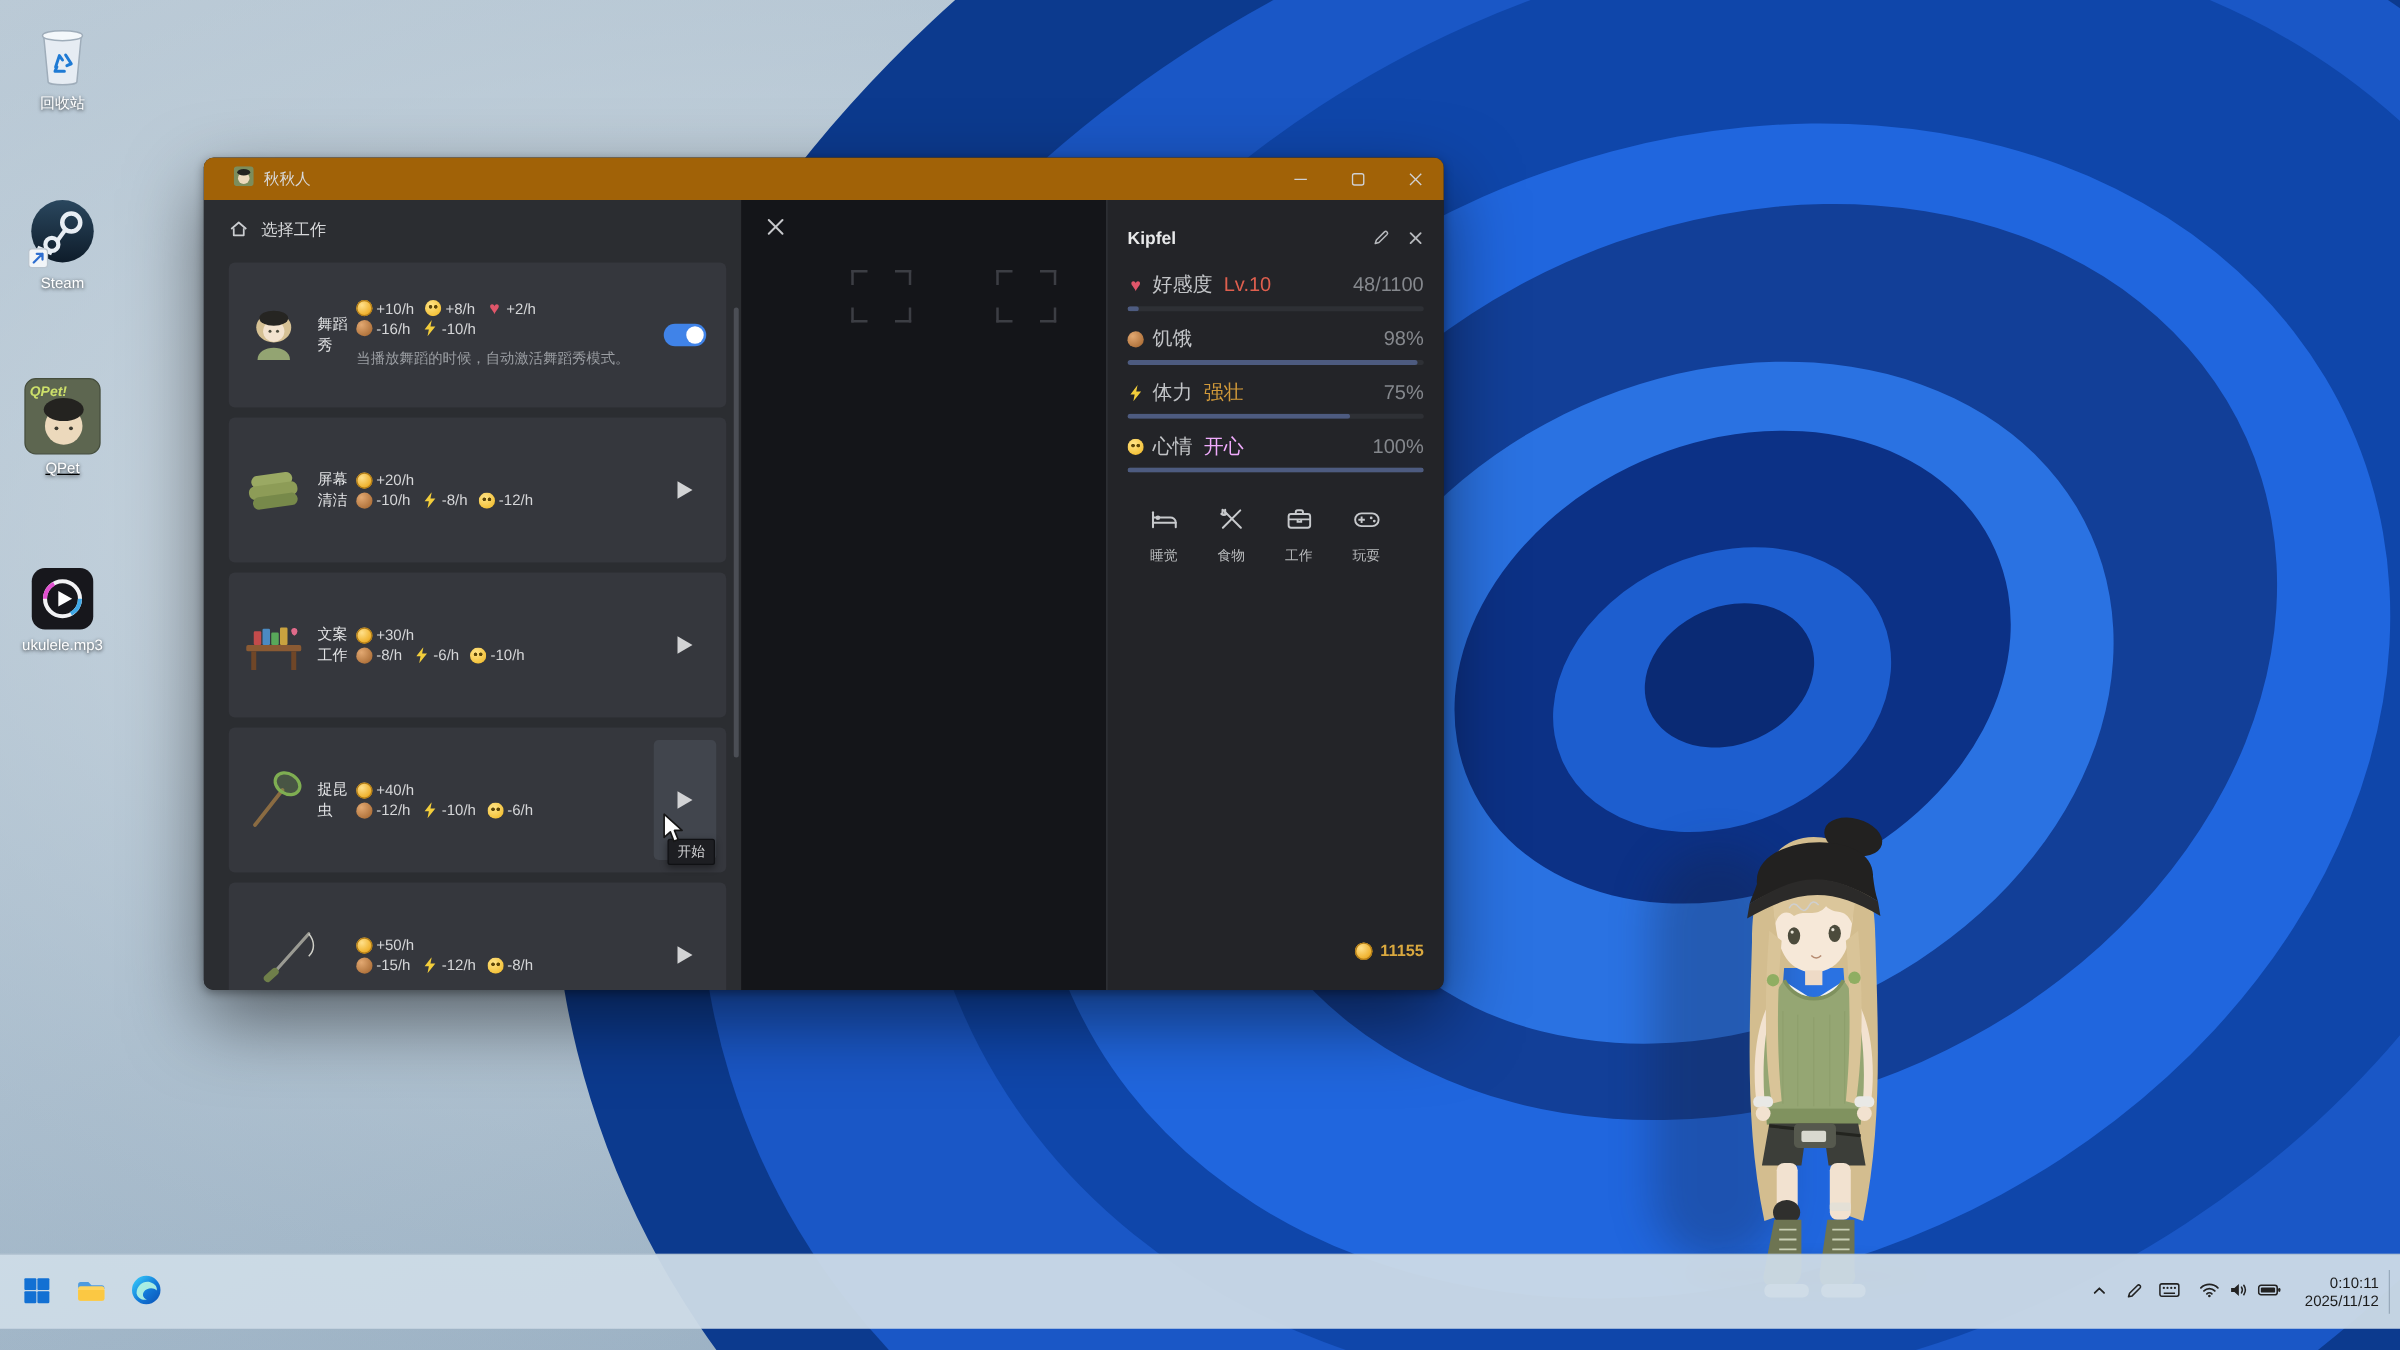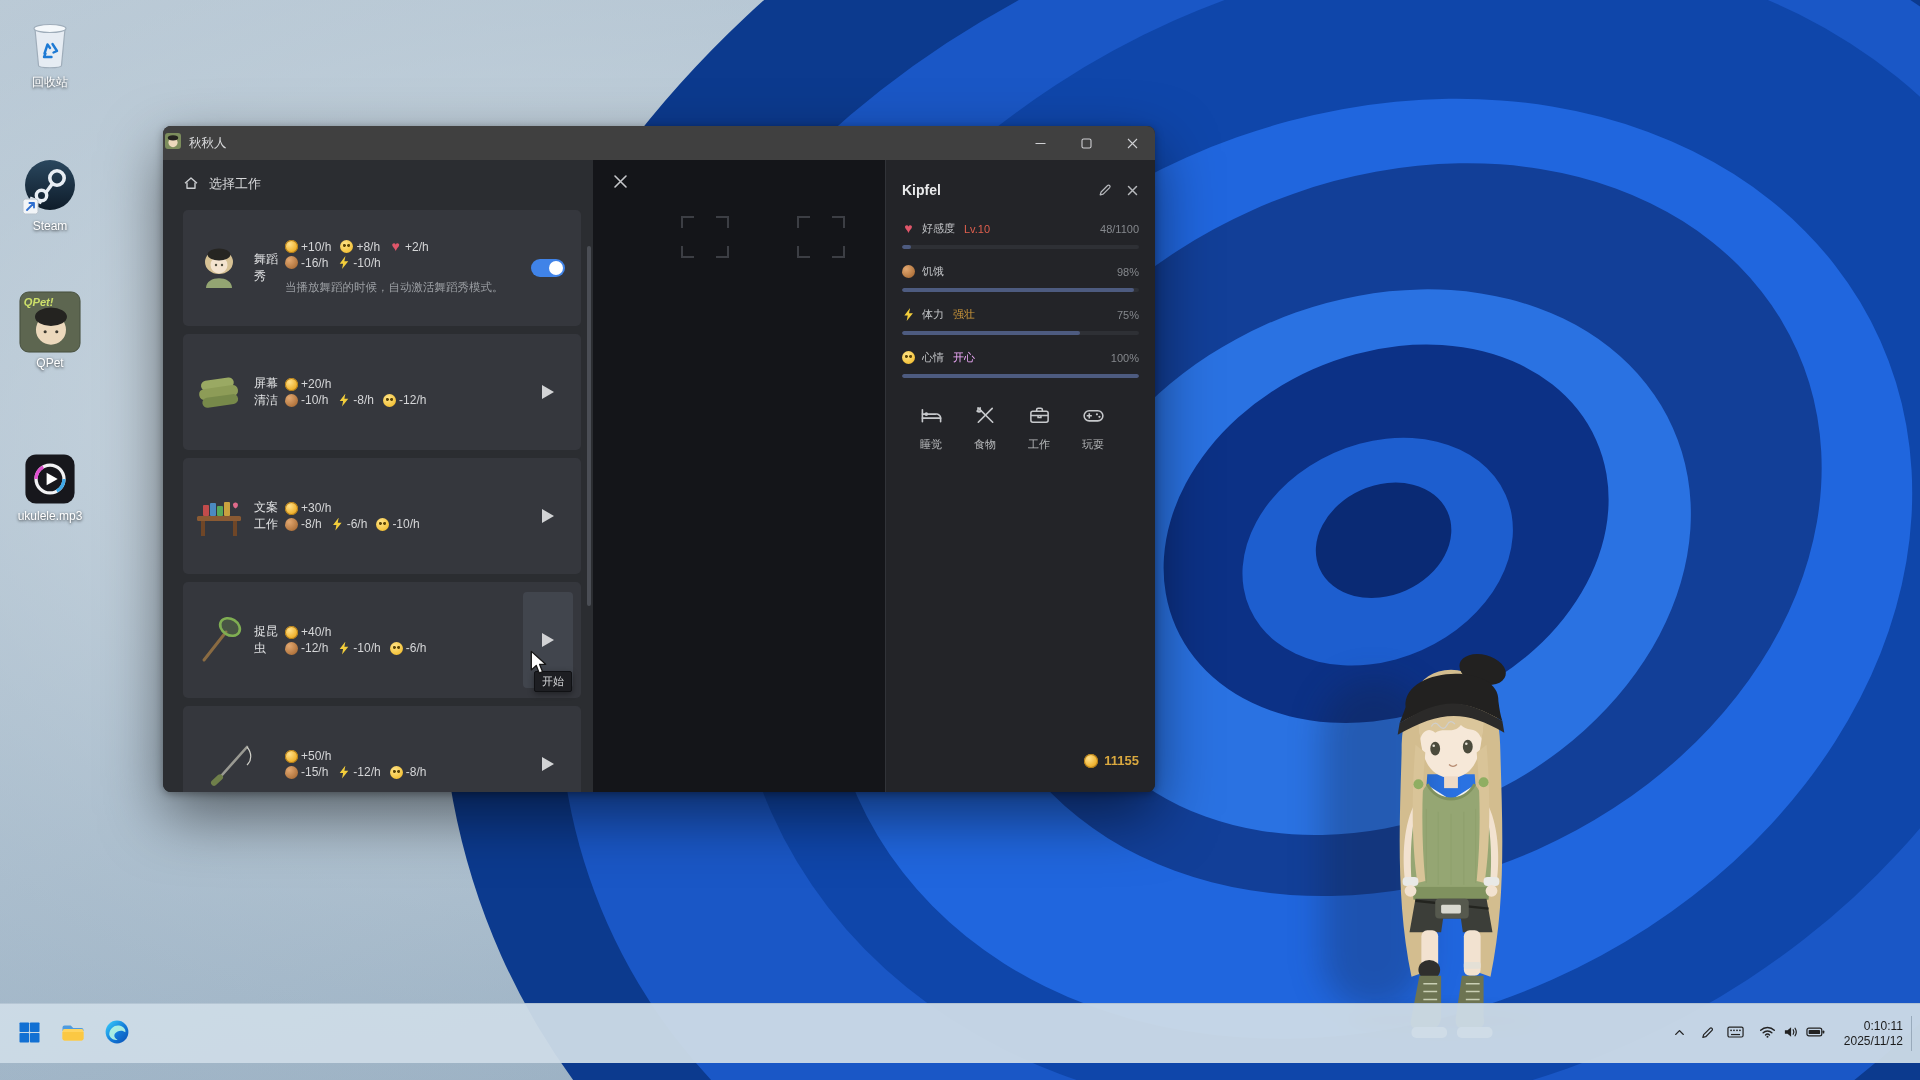--- a/index.html
+++ b/index.html
@@ -14,21 +14,21 @@
   .di-label{font-size:12px;color:#fff;text-shadow:0 1px 3px rgba(0,0,0,.8);line-height:1.2;text-align:center}
 
   
   .pet-shadow{position:absolute;left:1322px;top:680px;width:104px;height:330px;background:rgba(22,32,58,.28);border-radius:52px;filter:blur(16px)}
   .ground-shadow{position:absolute;left:1348px;top:1008px;width:190px;height:26px;background:rgba(10,20,40,.35);border-radius:50%;filter:blur(6px)}
   .pet-svg{position:absolute;left:1372px;top:636px}
 
   
   .app-window{position:absolute;left:163px;top:126px;width:992px;height:666px;border-radius:8px;overflow:hidden;
     background:#232428;box-shadow:0 24px 60px rgba(0,0,0,.5),0 2px 8px rgba(0,0,0,.35)}
-  .titlebar{height:34px;background:#404040;display:flex;align-items:center;padding-left:2px;gap:8px}
+  .titlebar{height:34px;background:#a16207;display:flex;align-items:center;padding-left:24px;gap:8px}
   .tb-title{font-size:12.5px;color:#d8d9db}
   .win-controls{margin-left:auto;display:flex;height:100%}
   .win-btn{width:46px;height:100%;display:flex;align-items:center;justify-content:center;background:none;border:none}
   .window-body{position:absolute;top:34px;left:0;right:0;bottom:0;display:flex}
 
   
   .job-panel{width:430px;flex:none;background:#2b2d31;position:relative}
   .job-header{height:48px;display:flex;align-items:center;gap:10px;padding:0 20px;color:#d7d8da;font-size:13px}
   .job-list{position:absolute;top:48px;left:0;right:0;bottom:0;overflow:hidden;padding:2px 12px 0 20px}
   .job-card{background:#35373d;border-radius:5px;min-height:116px;margin-bottom:8px;display:flex;padding:10px 8px 10px 10px}
@@ -59,21 +59,21 @@
   .cf1{left:88px;top:56px}.cf2{left:204px;top:56px}
 
   
   .pet-panel{width:270px;flex:none;background:#232428;border-left:1px solid #313338;position:relative;padding:22px 16px 0}
   .pet-header{display:flex;align-items:center}
   .pet-name{font-size:14px;font-weight:bold;color:#e8e9ea}
   .pet-header .hicons{margin-left:auto;display:flex;gap:14px}
   .hbtn{background:none;border:none;display:flex;align-items:center;justify-content:center}
   .stat-list{margin-top:22px}
   .stat-block{margin-bottom:14px}
-  .stat-row{display:flex;align-items:center;gap:7px;font-size:11px;height:17px}
+  .stat-row{display:flex;align-items:center;gap:7px;font-size:16px;height:17px}
   .stat-label{color:#c2c4c7}
   .stat-value{margin-left:2px}
   .stat-right{margin-left:auto;color:#85888d}
   .bar{margin-top:8px;height:4px;border-radius:2px;background:#2e3035;overflow:hidden}
   .bar .fill{height:100%;background:#4d5b80;border-radius:2px}
   .action-row{margin-top:26px;display:flex;padding:0 2px}
   .action{width:54px;display:flex;flex-direction:column;align-items:center;gap:7px;background:none;border:none}
   .action .lbl{font-size:11px;color:#b9bbbd}
   .money{position:absolute;right:16px;bottom:24px;display:flex;align-items:center;gap:6px;font-size:13px;color:#d9a83f;font-weight:bold}
 
@@ -161,21 +161,21 @@
             <circle cx="35" cy="20" r="7.2" fill="none" stroke="#e8eef4" stroke-width="3.6"></circle>
             <circle cx="19.5" cy="37.5" r="5.2" fill="none" stroke="#e8eef4" stroke-width="3.4"></circle>
             <path d="M24 34.5 L30.5 25.5" stroke="#e8eef4" stroke-width="3.4"></path>
             <path d="M8 40 l11.5 4.8" stroke="#e8eef4" stroke-width="3.2"></path>
             <rect x="1" y="41" width="15" height="15" rx="2.5" fill="#f2f5f8" stroke="#b9c4ce"></rect>
             <path d="M5 52 L12 45 M12 45 h-4.6 M12 45 v4.6" stroke="#2f6fd0" stroke-width="1.8" fill="none" stroke-linecap="round"></path>
           </svg>
         </div>
         <div class="di-label">Steam</div>
       </div>
-      <div class="desktop-icon" style="top: 293px;">
+      <div class="desktop-icon" style="top: 304px; text-decoration: underline;">
         <div class="di-art">
           <svg width="62" height="62" viewBox="0 0 64 64">
             <rect x="1" y="1" width="62" height="62" rx="9" fill="#5d6650" stroke="#454d3c"></rect>
             <circle cx="33" cy="40" r="15.5" fill="#ecd9bc"></circle>
             <ellipse cx="33" cy="26.5" rx="16.5" ry="9.5" fill="#242320"></ellipse>
             <circle cx="27" cy="42" r="1.6" fill="#3c3a30"></circle>
             <circle cx="39" cy="42" r="1.6" fill="#3c3a30"></circle>
             <text x="5" y="15" font-size="11.5" font-style="italic" font-weight="bold" fill="#cde06a">QPet!</text>
           </svg>
         </div>

